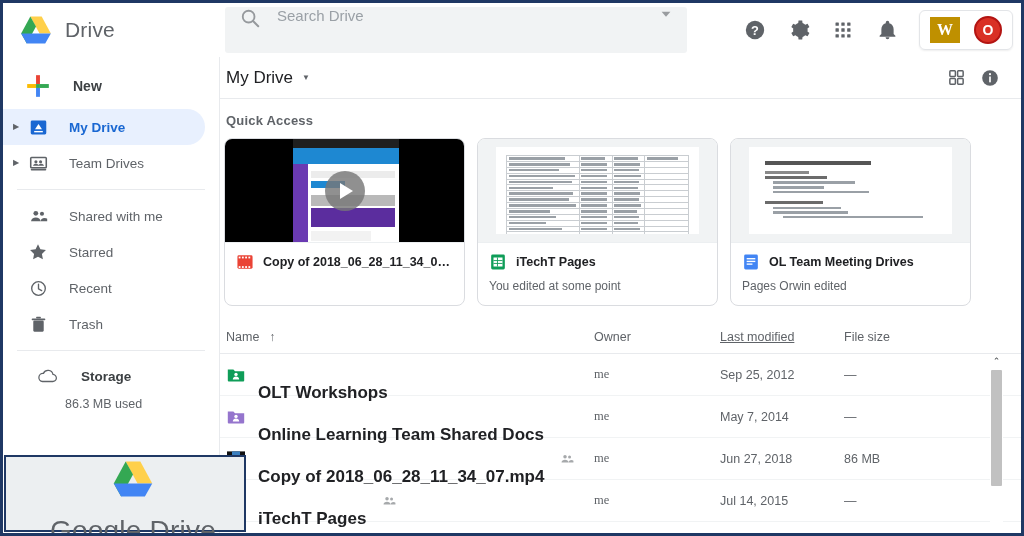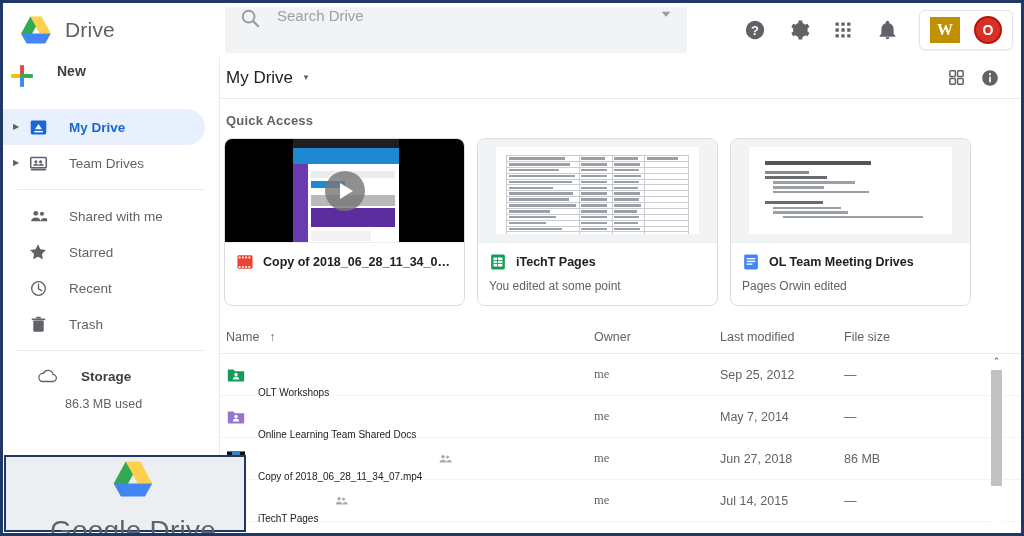--- a/index.html
+++ b/index.html
@@ -78,22 +78,22 @@
   }
 
   
   .sidebar {
     position: absolute; left: 0; top: 54px;
     width: 217px; height: 479px;
     background: #ffffff; border-right: 1px solid #e8eaed;
     padding-top: 6px;
   }
   .new-row {
-    display: flex; align-items: flex-start; height: 46px;
-    padding-left: 6px; cursor: pointer;
+    display: flex; align-items: center; height: 46px;
+    padding-left: 22px; cursor: pointer;
   }
   .new-plus { width: 26px; height: 26px; flex:0 0 26px; }
   .new-label { font-size: 14px; color: #3c4043; font-weight: 700; margin-left: 22px; }
 
   .nav-item {
     display: flex; align-items: center; height: 36px;
     padding-left: 6px; cursor: pointer;
     border-top-right-radius: 18px; border-bottom-right-radius: 18px;
     margin-right: 14px;
   }
@@ -196,32 +196,32 @@
 
   
   .tbl-head {
     display: flex; align-items: center; height: 34px;
     margin-top: 14px; padding: 0 6px;
     border-bottom: 1px solid #e8eaed;
   }
   .th { font-size: 12.5px; color: #5f6368; }
   .th-name { flex: 0 0 368px; display:flex; align-items:center; gap:10px; }
   .th-owner { flex: 0 0 126px; }
-  .th-mod { flex: 0 0 124px; }
+  .th-mod { flex: 0 0 124px; text-decoration: underline; }
   .th-size { flex: 1 1 auto; }
   .sort-arrow { font-size: 12px; color: #5f6368; }
 
   .tbl-body { position: relative; height: 176px; overflow: hidden; }
   .trow {
     display: flex; align-items: center; height: 42px;
     padding: 0 6px; border-bottom: 1px solid #f1f3f4; cursor: pointer;
   }
   .td-name { flex: 0 0 368px; display: flex; align-items: center; gap: 12px; }
   .fico { width: 20px; height: 20px; flex: 0 0 20px; }
-  .fname { font-size: 10px; color: #202124; font-weight: 400; margin-top: 36px; }
+  .fname { font-size: 17px; color: #202124; font-weight: 700; margin-top: 36px; }
   .share-ico { width: 14px; height: 14px; opacity:.55; margin-left: 4px;}
   .td-owner { flex: 0 0 126px; font-size: 12.5px; color: #5f6368; font-family: Liberation Serif, serif; }
   .td-mod { flex: 0 0 124px; font-size: 12.5px; color: #5f6368; }
   .td-size { flex: 1 1 auto; font-size: 12.5px; color: #5f6368; }
 
   .scrollbar {
     position: absolute; right: 18px; top: 0; width: 13px; height: 176px;
     background: #fff;
   }
   .sb-up {

